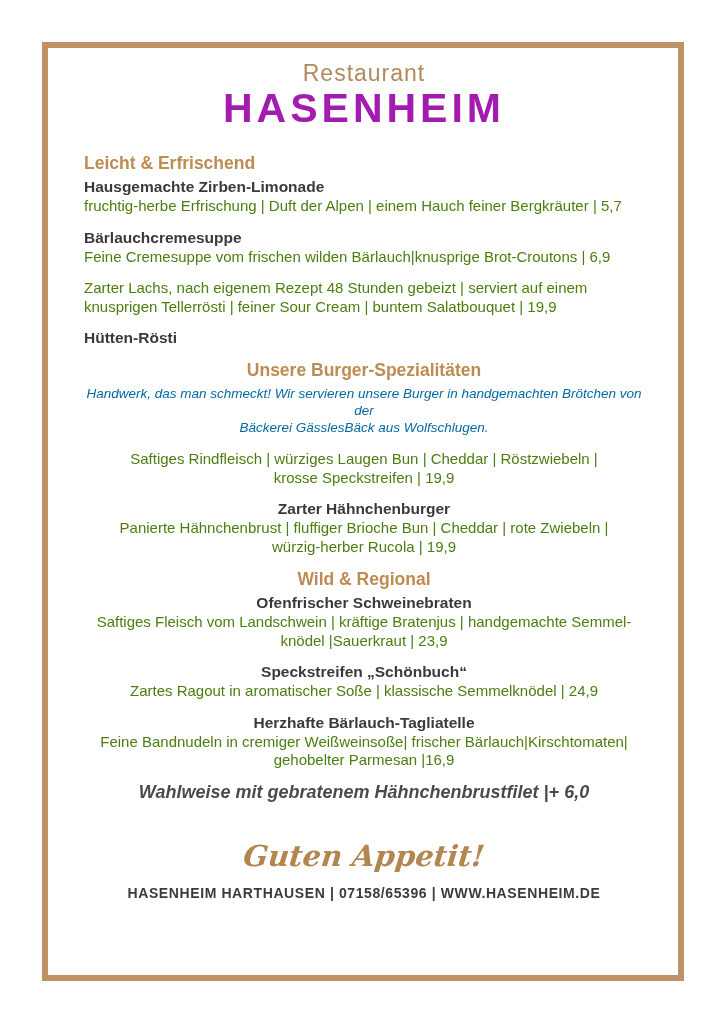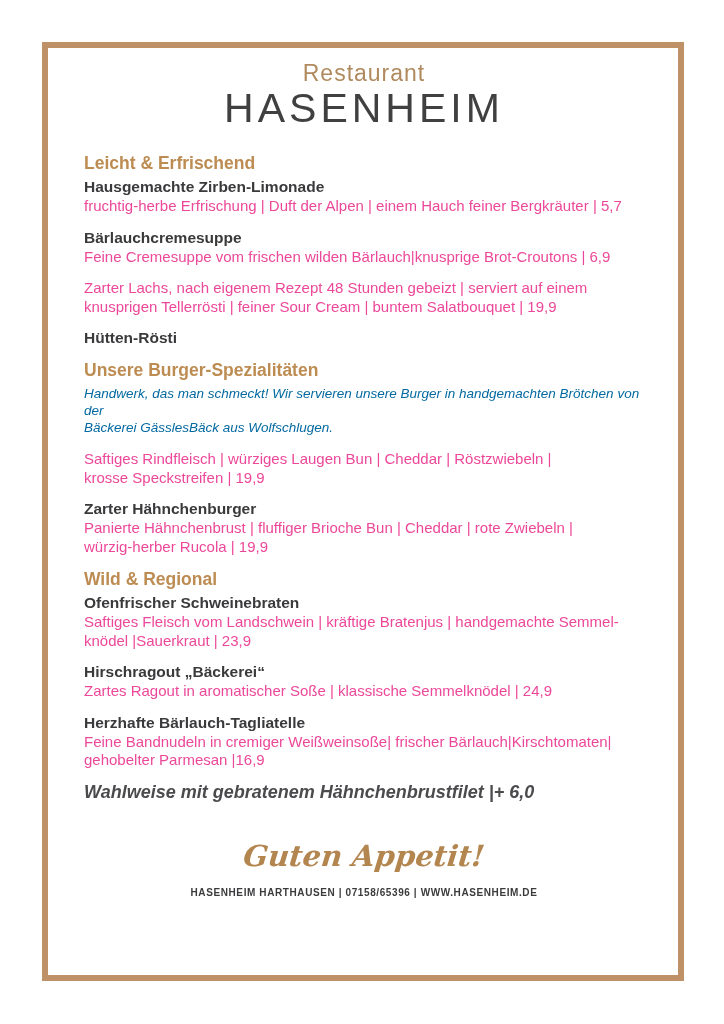--- a/index.html
+++ b/index.html
@@ -36,26 +36,26 @@
   }
   .brand-sub {
     font-size: 23px;
     line-height: 26px;
     color: #B08A5E;
     letter-spacing: 1px;
   }
   .brand-title {
     font-size: 41px;
     line-height: 44px;
-    font-weight: normal;
+    font-weight: bold;
     letter-spacing: 4px;
-    color: #404040;
+    color: #a21caf;
   }
   section.menu-section { margin-top: 24px; }
-  section.menu-section + section.menu-section { margin-top: 6px; }
+  section.menu-section + section.menu-section { margin-top: 6px; text-align: center; }
   h2.section-heading {
     margin: 14px 0 5px 0;
     font-size: 17.5px;
     line-height: 19px;
     font-weight: bold;
     color: #BD8C52;
   }
   .section-intro {
     margin: 0 0 14px 0;
     font-size: 13.5px;
@@ -69,21 +69,21 @@
     margin: 0;
     font-size: 15.5px;
     line-height: 18px;
     font-weight: bold;
     color: #3A3A3C;
   }
   p.item-desc {
     margin: 1px 0 0 0;
     font-size: 15px;
     line-height: 18.5px;
-    color: #ec4899;
+    color: #4d7c0f;
     white-space: pre-line;
   }
   p.section-note {
     margin: 4px 0 0 0;
     font-size: 18px;
     line-height: 18px;
     font-style: italic;
     font-weight: 700;
     color: #4B4B4E;
   }
@@ -93,21 +93,21 @@
     font-family: "DejaVu Serif", serif;
     font-style: italic;
     font-weight: bold;
     font-size: 29px;
     line-height: 34px;
     color: #B3854F;
     transform: skewX(-6deg);
   }
   .contact {
     margin-top: 11px;
-    font-size: 10px;
+    font-size: 14px;
     line-height: 18px;
     font-weight: bold;
     letter-spacing: 0.6px;
     color: #3B3B3D;
   }
 </style>
 </head>
 <body>
 
 <div class="page">
@@ -163,21 +163,21 @@
     <section class="menu-section">
       <h2 class="section-heading">Wild &amp; Regional</h2>
 
       <article class="item">
         <h3 class="item-name">Ofenfrischer Schweinebraten</h3>
         <p class="item-desc">Saftiges Fleisch vom Landschwein | kräftige Bratenjus | handgemachte Semmel-
 knödel |Sauerkraut | 23,9</p>
       </article>
 
       <article class="item">
-        <h3 class="item-name">Hirschragout „Bäckerei“</h3>
+        <h3 class="item-name">Speckstreifen „Schönbuch“</h3>
         <p class="item-desc">Zartes Ragout in aromatischer Soße | klassische Semmelknödel | 24,9</p>
       </article>
 
       <article class="item">
         <h3 class="item-name">Herzhafte Bärlauch-Tagliatelle</h3>
         <p class="item-desc">Feine Bandnudeln in cremiger Weißweinsoße| frischer Bärlauch|Kirschtomaten|
 gehobelter Parmesan |16,9</p>
       </article>
 
       <p class="section-note">Wahlweise mit gebratenem Hähnchenbrustfilet |+ 6,0</p>

